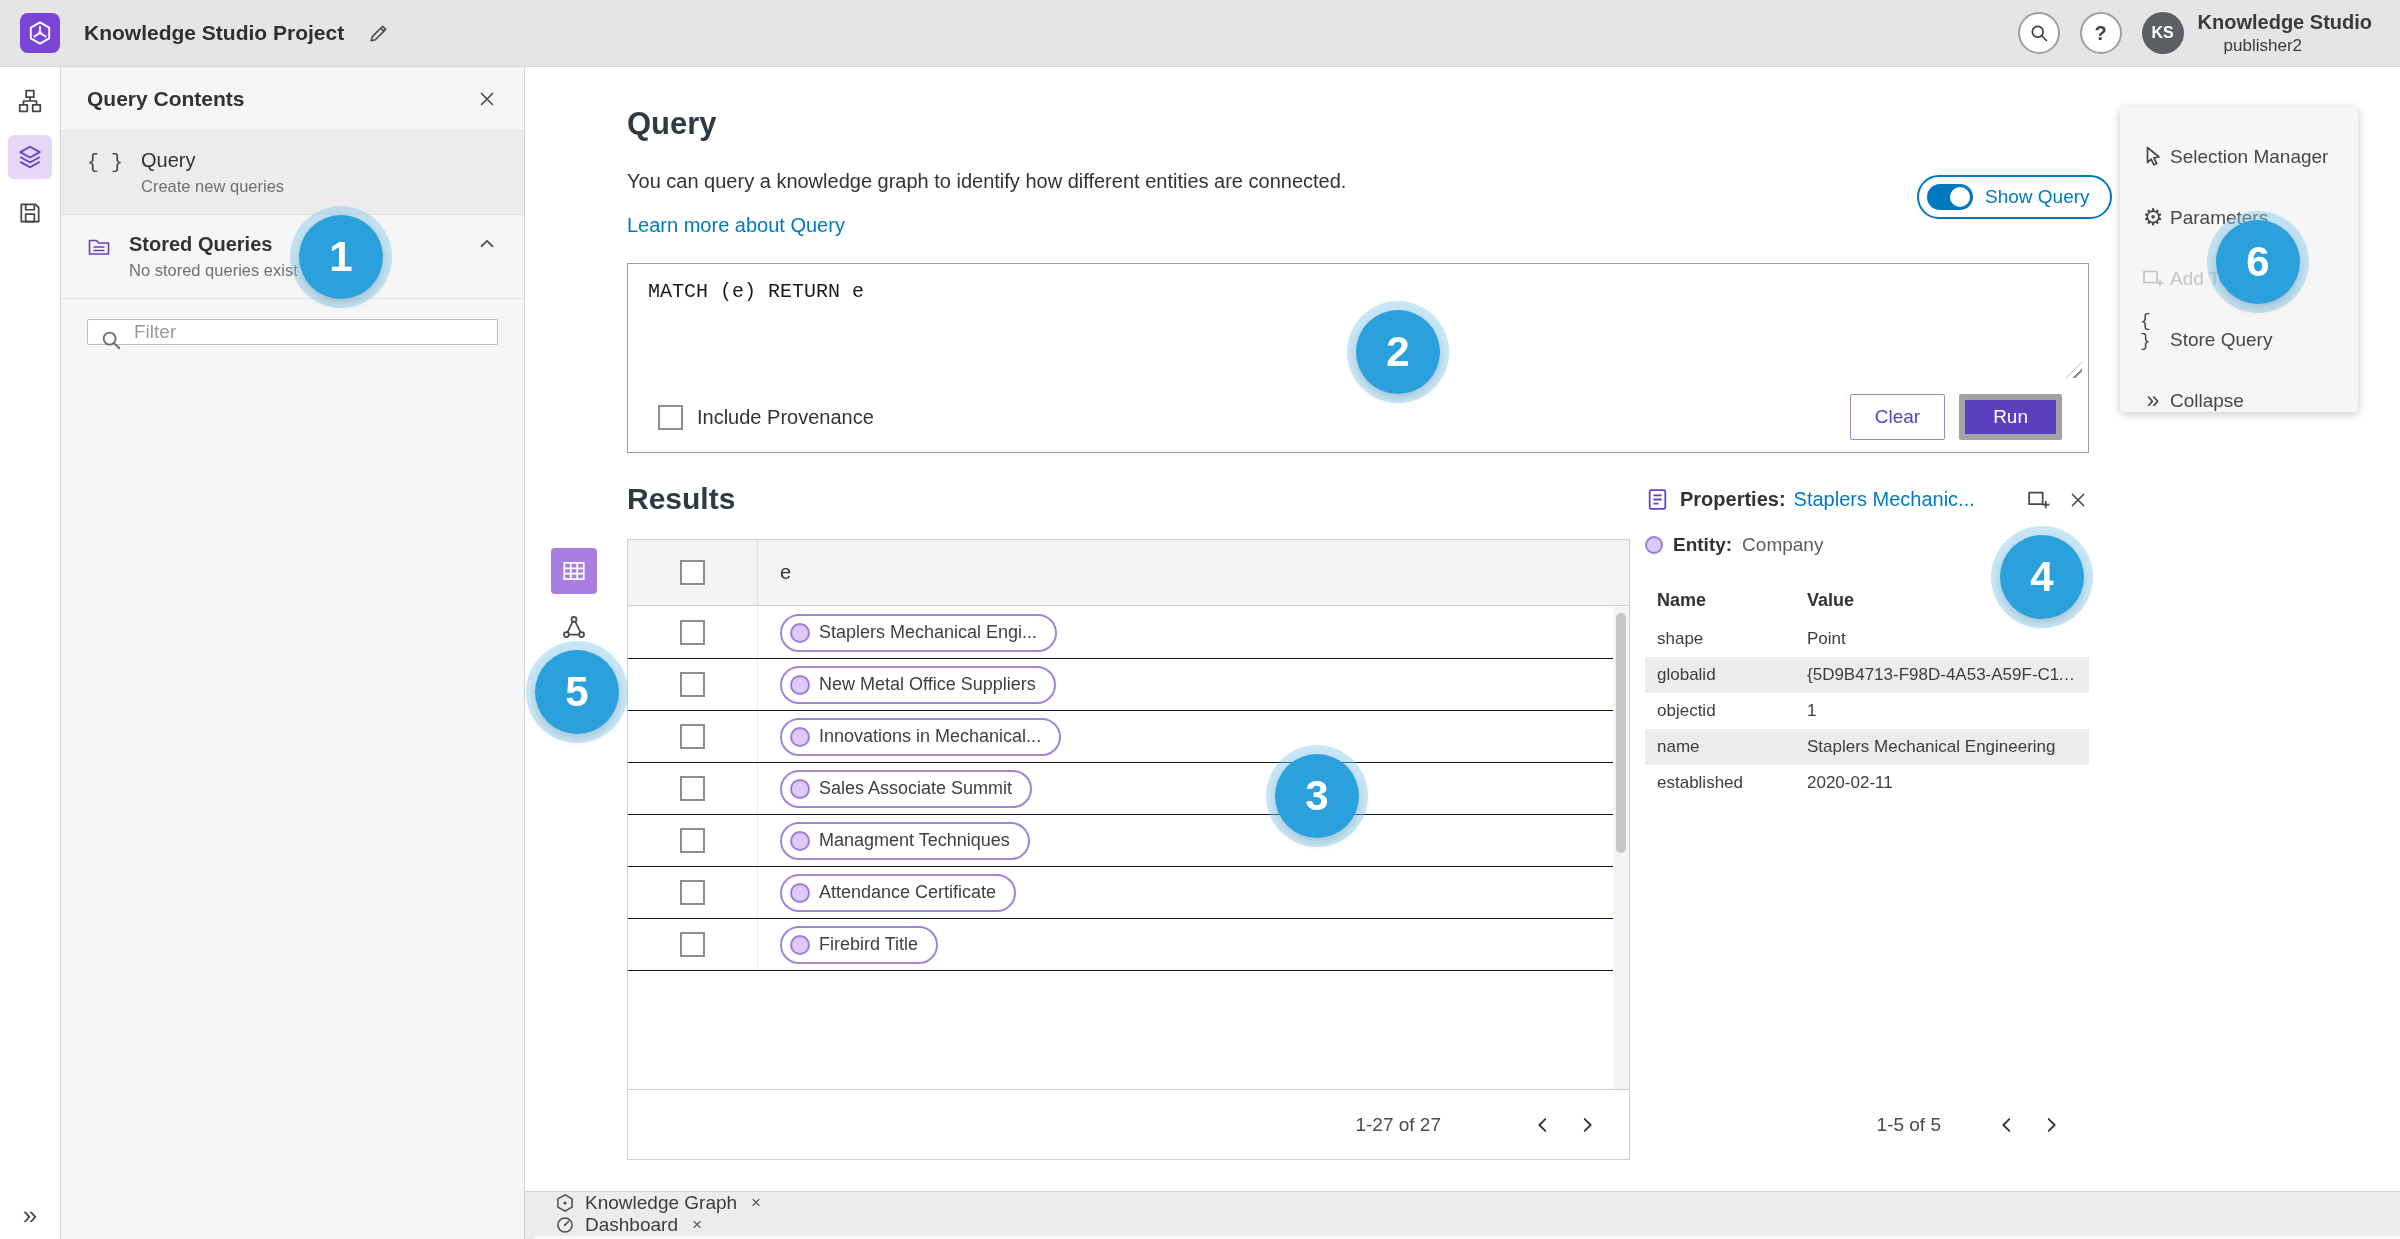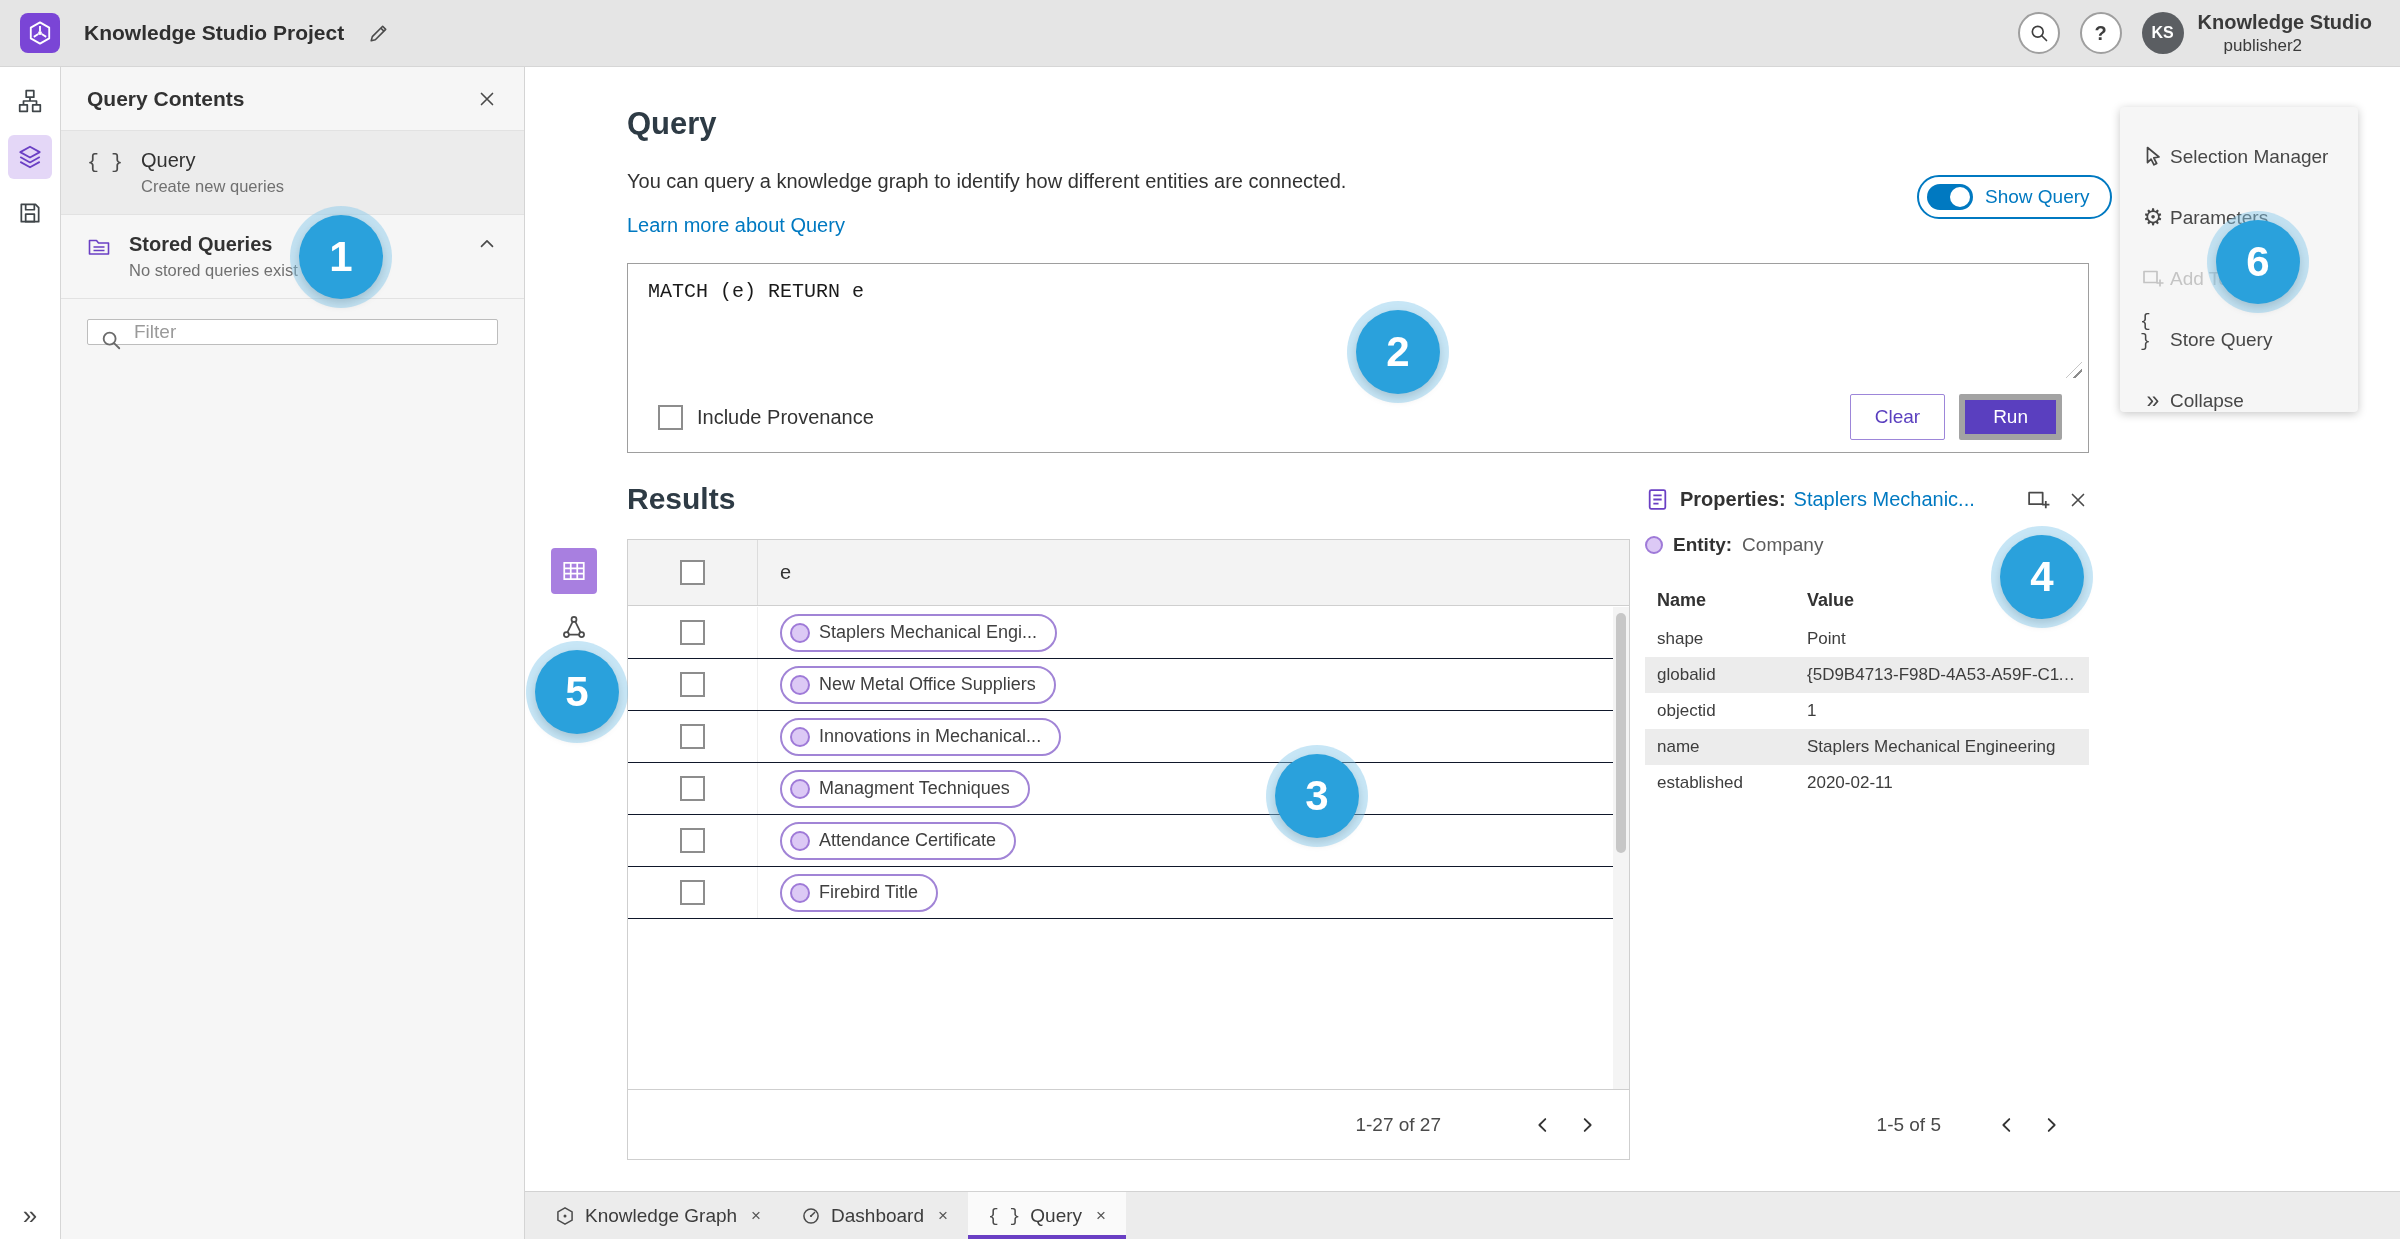--- a/index.html
+++ b/index.html
@@ -123,21 +123,21 @@
   .rmenu { position:absolute; left:2120px; top:107px; width:238px; background:#f6f6f6; border-radius:4px;
            box-shadow:0 2px 10px rgba(0,0,0,.22); z-index:15; }
   .rm-item { height:61px; display:flex; align-items:flex-end; gap:4px; padding:0 20px; font-size:19px; color:#474747; cursor:pointer; }
   .rm-item .ric { width:26px; display:flex; justify-content:center; color:#474747; }
   .rm-item.disabled, .rm-item.disabled .ric { color:#c4c4c4; cursor:default; }
   .glyph { font-size:23px; line-height:1; }
   .braces-sm { font-family:"Liberation Mono", monospace; font-size:18px; }
 
   
   .tabbar { position:absolute; left:525px; right:0; top:1191px; height:49px; background:#ececec;
-            border-top:1px solid #d2d2d2; display:flex; align-items:stretch; padding-left:10px; z-index:8; }
+            border-top:1px solid #d2d2d2; display:flex; align-items:stretch; padding-left:10px; z-index:8;flex-direction:column; }
   .tab { display:flex; align-items:center; gap:10px; padding:0 20px; font-size:19px; color:#3c3c3c; position:relative; cursor:pointer; }
   .tab .ticon { color:#4a4a4a; display:flex; }
   .tab-close { font-size:17px; color:#555; margin-left:4px; cursor:pointer; }
   .tab.active { background:#fafafa; }
   .tab.active::after { content:""; position:absolute; left:0; right:0; bottom:0; height:5px; background:#6a3fc4; }
 
   
   .badge { position:absolute; width:84px; height:84px; border-radius:50%; background:#2aa1dc; color:#fff;
            font-size:42px; font-weight:600; display:flex; align-items:center; justify-content:center;
            box-shadow:0 0 0 9px rgba(130,200,235,.45), 0 4px 10px rgba(0,0,0,.25); z-index:30; }
@@ -324,20 +324,31 @@
           </div>
       </div>
       <div class="t-row">
         <div class="col-check">
             <span class="cb"></span>
           </div>
         <div class="cellc">
             <span class="chip">
               <span class="dot"></span>
               <span class="txt">Innovations in Mechanical...</span>
+            </span>
+          </div>
+      </div>
+      <div class="t-row">
+        <div class="col-check">
+            <span class="cb"></span>
+          </div>
+        <div class="cellc">
+            <span class="chip">
+              <span class="dot"></span>
+              <span class="txt">Sales Associate Summit</span>
             </span>
           </div>
       </div>
       <div class="t-row">
         <div class="col-check">
             <span class="cb"></span>
           </div>
         <div class="cellc">
             <span class="chip">
               <span class="dot"></span>

